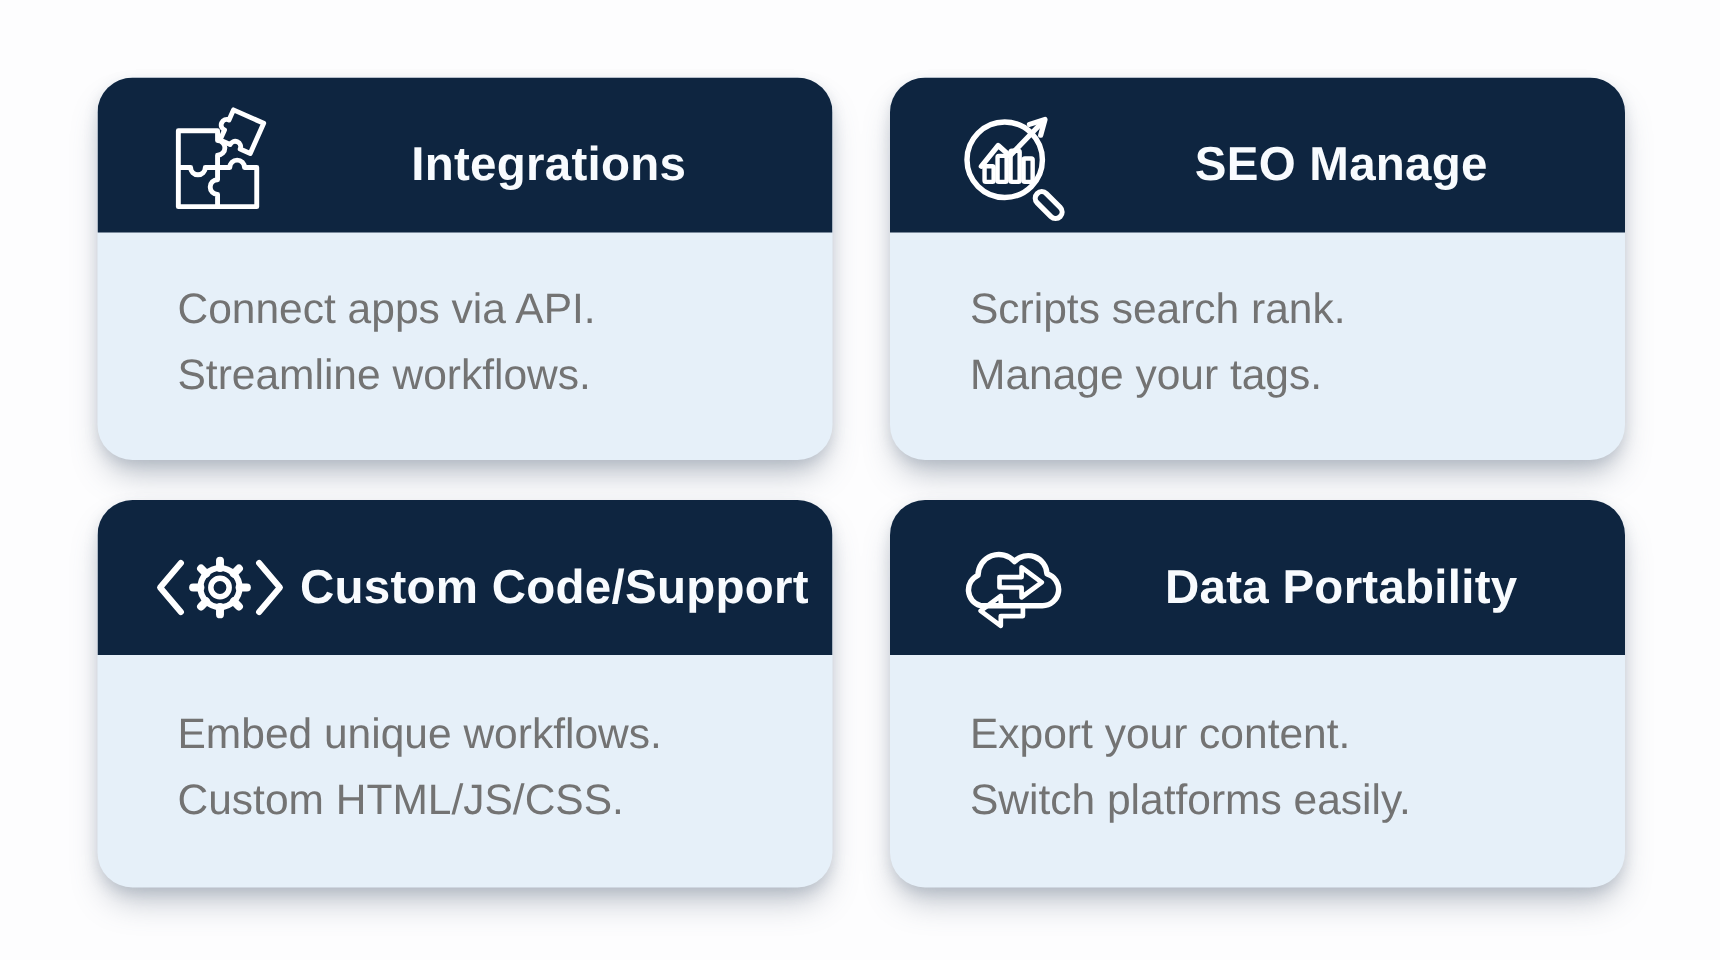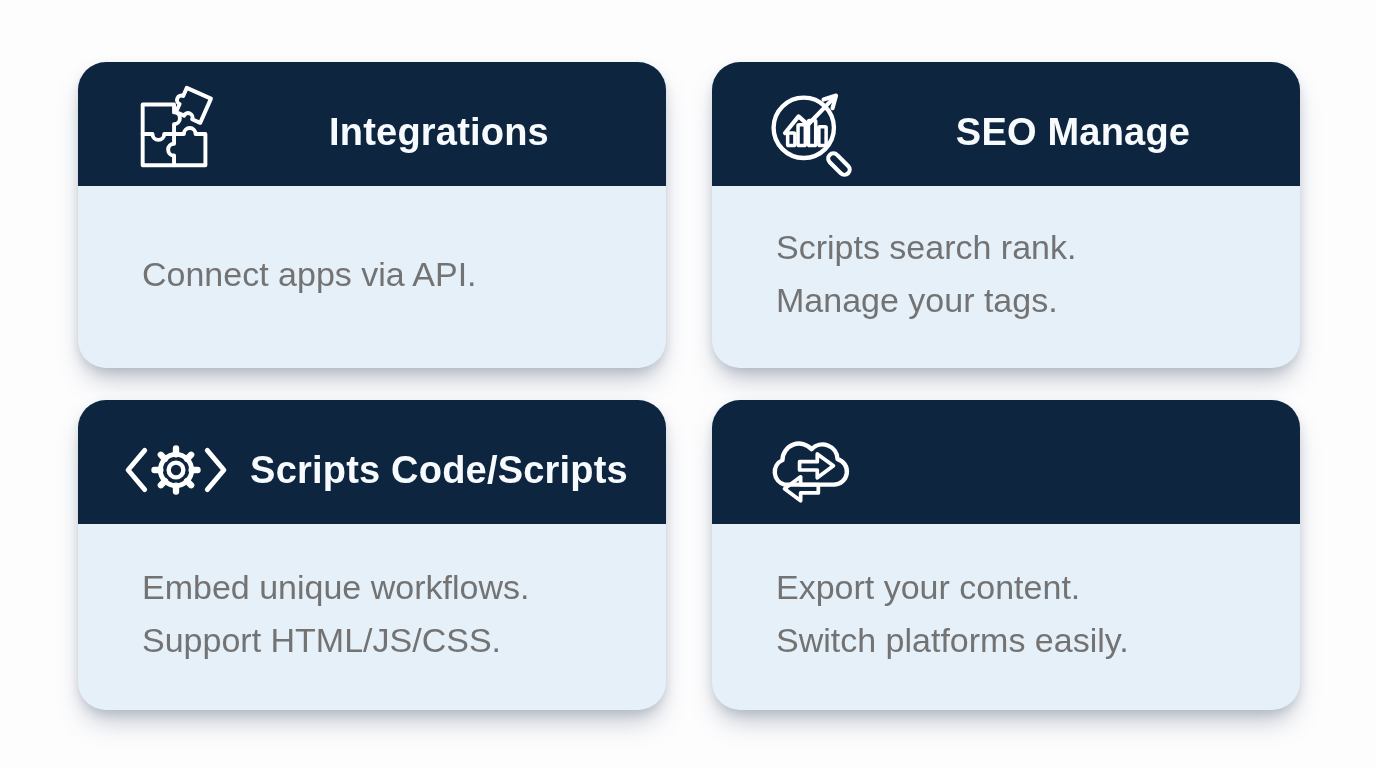--- a/index.html
+++ b/index.html
@@ -96,20 +96,21 @@
               <path d="M16,52 L26,52 a6,6 0 1 0 12,0 L48,52"></path>
               <path d="M48,52 L48,62 a6,6 0 1 0 0,12 L48,84"></path>
               <path d="M0,0 H27 V27 H18 a4.5,4.5 0 1 0 -9,0 H0 V18 a4.5,4.5 0 1 1 0,-9 V0 Z" transform="translate(61,5) rotate(24)"></path>
             </g>
           </svg>
         </span>
         <h2 class="card-title">Integrations</h2>
       </div>
       <div class="card-body">
         <p>Connect apps via API.</p>
+        <p>Streamline workflows.</p>
       </div>
     </section>
 
     <section class="card">
       <div class="card-header">
         <span class="icon-wrap">
           <svg width="104" height="104" viewBox="0 0 100 100">
             <g class="ic">
               <circle cx="44" cy="46" r="29" stroke-width="4.2"></circle>
               <rect x="64" y="72" width="10" height="25" rx="5" stroke-width="4" transform="rotate(-45 69 72)"></rect>
@@ -149,39 +150,40 @@
                 <line x1="60" y1="61" x2="60" y2="67"></line>
                 <line x1="48.7" y1="56.3" x2="44.5" y2="60.5"></line>
                 <line x1="44" y1="45" x2="38" y2="45"></line>
                 <line x1="48.7" y1="33.7" x2="44.5" y2="29.5"></line>
                 <line x1="60" y1="29" x2="60" y2="23"></line>
                 <line x1="71.3" y1="33.7" x2="75.5" y2="29.5"></line>
               </g>
             </g>
           </svg>
         </span>
-        <h2 class="card-title">Scripts Code/Scripts</h2>
+        <h2 class="card-title">Custom Code/Support</h2>
       </div>
       <div class="card-body">
         <p>Embed unique workflows.</p>
-        <p>Support HTML/JS/CSS.</p>
+        <p>Custom HTML/JS/CSS.</p>
       </div>
     </section>
 
     <section class="card">
       <div class="card-header">
         <span class="icon-wrap">
           <svg width="104" height="104" viewBox="0 0 100 100">
             <g class="ic">
               <path d="M30,64 H73 a12.5,12.5 0 0 0 3.5,-24.5 a14.5,14.5 0 0 0 -25,-9.5 a16,16 0 0 0 -28,10.5 a12.5,12.5 0 0 0 2,23.5 Z" stroke-width="4.2"></path>
               <path d="M40,42 h17 v-7.5 l15.5,11.5 -15.5,11.5 v-7.5 h-17 z" stroke-width="3.6"></path>
               <path d="M58,64 h-17 v-7.5 l-15.5,11.5 15.5,11.5 v-7.5 h17 z" stroke-width="3.6"></path>
             </g>
           </svg>
         </span>
+        <h2 class="card-title">Data Portability</h2>
       </div>
       <div class="card-body">
         <p>Export your content.</p>
         <p>Switch platforms easily.</p>
       </div>
     </section>
 
   </div>
 </div>
 

